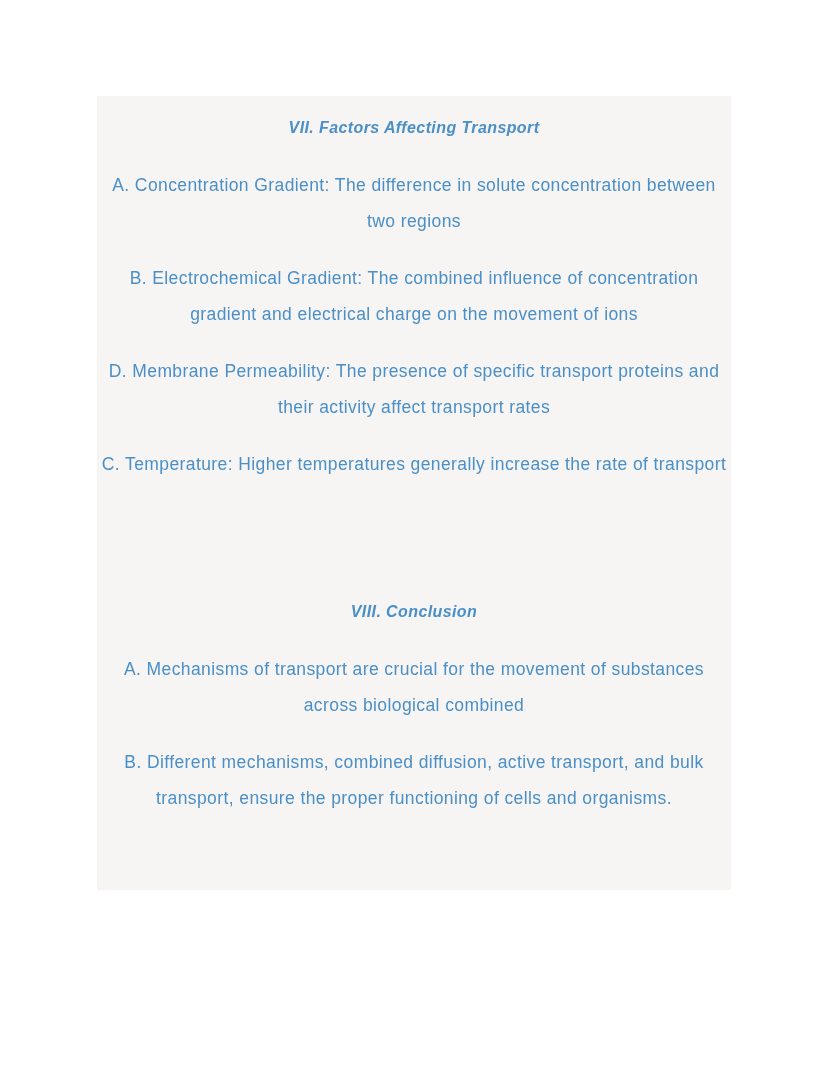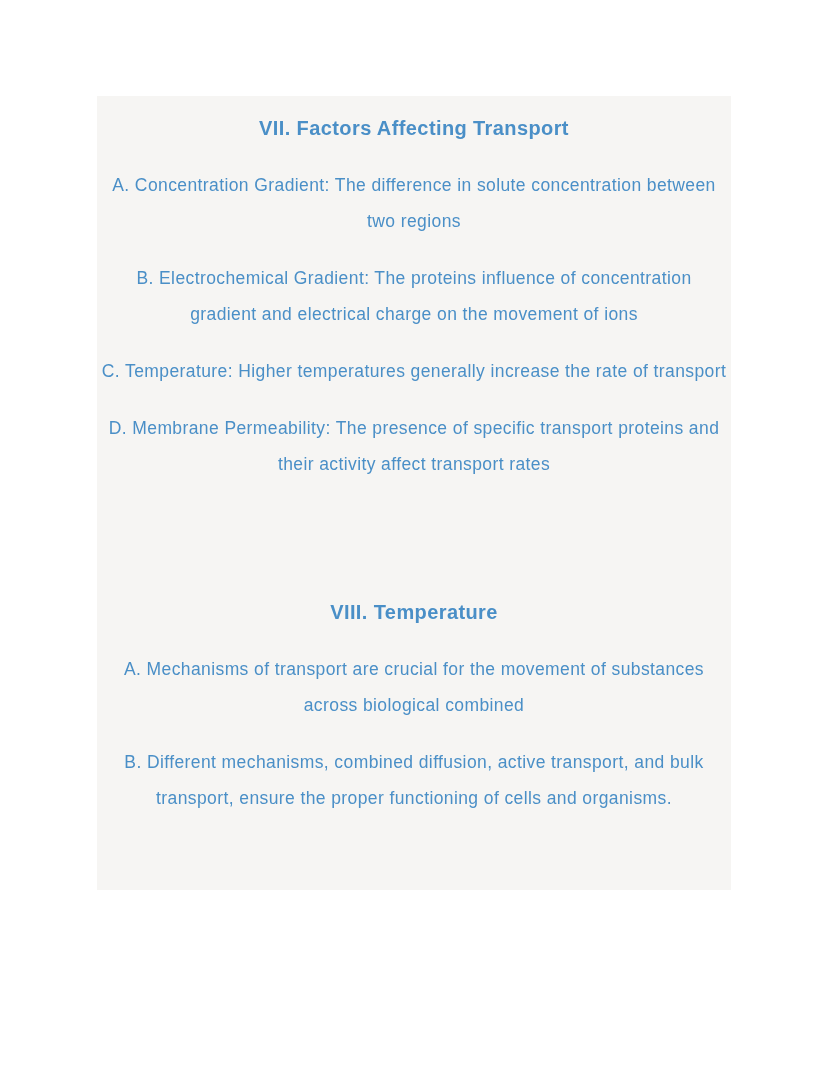--- a/index.html
+++ b/index.html
@@ -26,24 +26,25 @@
     padding: 14px 4px 20px 4px;
     color: #4a8fc7;
     text-align: center;
     font-size: 17.5px;
     letter-spacing: 0.4px;
     line-height: 36px;
   }
   .section-heading {
     margin: 0;
     padding: 0;
-    font-size: 20px;
+    font-size: 16px;
     font-weight: 600;
     color: #4a8fc7;
     line-height: 36px;
+    font-style: italic;
   }
   .outline-item {
     margin: 21px 0 0 0;
     padding: 0;
     font-weight: 500;
   }
   .section-gap {
     margin-top: 112px;
   }
   .after-heading {
@@ -53,26 +54,26 @@
 </head>
 <body>
 
 <div class="page">
   <div class="content">
 
     <h2 class="section-heading">VII. Factors Affecting Transport</h2>
 
     <p class="outline-item after-heading">A. Concentration Gradient: The difference in solute concentration between two regions</p>
 
-    <p class="outline-item">B. Electrochemical Gradient: The proteins influence of concentration gradient and electrical charge on the movement of ions</p>
+    <p class="outline-item">B. Electrochemical Gradient: The combined influence of concentration gradient and electrical charge on the movement of ions</p>
+
+    <p class="outline-item">D. Membrane Permeability: The presence of specific transport proteins and their activity affect transport rates</p>
 
     <p class="outline-item">C. Temperature: Higher temperatures generally increase the rate of transport</p>
 
-    <p class="outline-item">D. Membrane Permeability: The presence of specific transport proteins and their activity affect transport rates</p>
-
-    <h2 class="section-heading section-gap">VIII. Temperature</h2>
+    <h2 class="section-heading section-gap">VIII. Conclusion</h2>
 
     <p class="outline-item after-heading">A. Mechanisms of transport are crucial for the movement of substances across biological combined</p>
 
     <p class="outline-item">B. Different mechanisms, combined diffusion, active transport, and bulk transport, ensure the proper functioning of cells and organisms.</p>
 
   </div>
 </div>
 
 </body></html>

